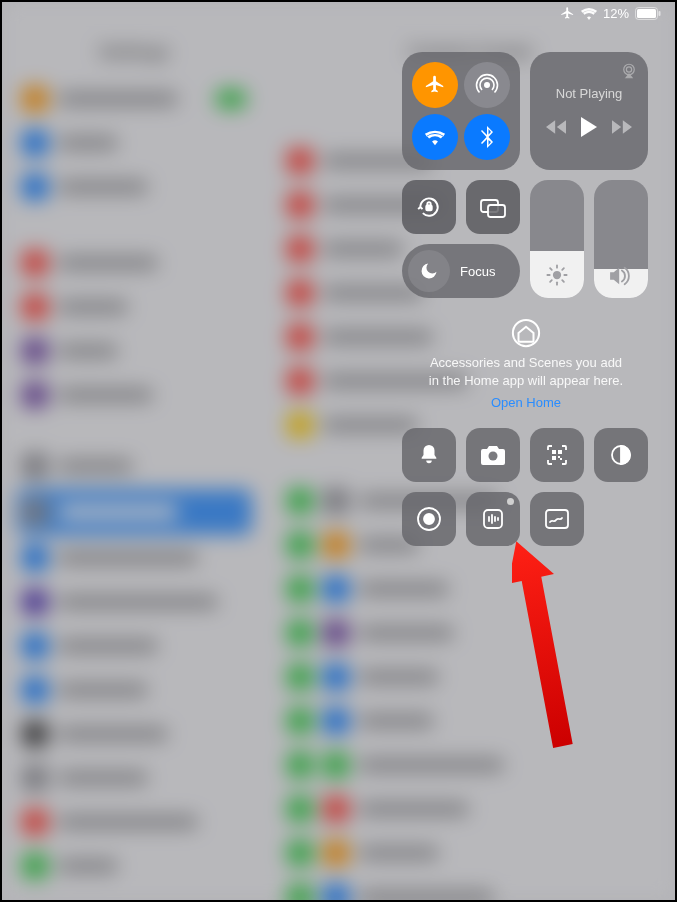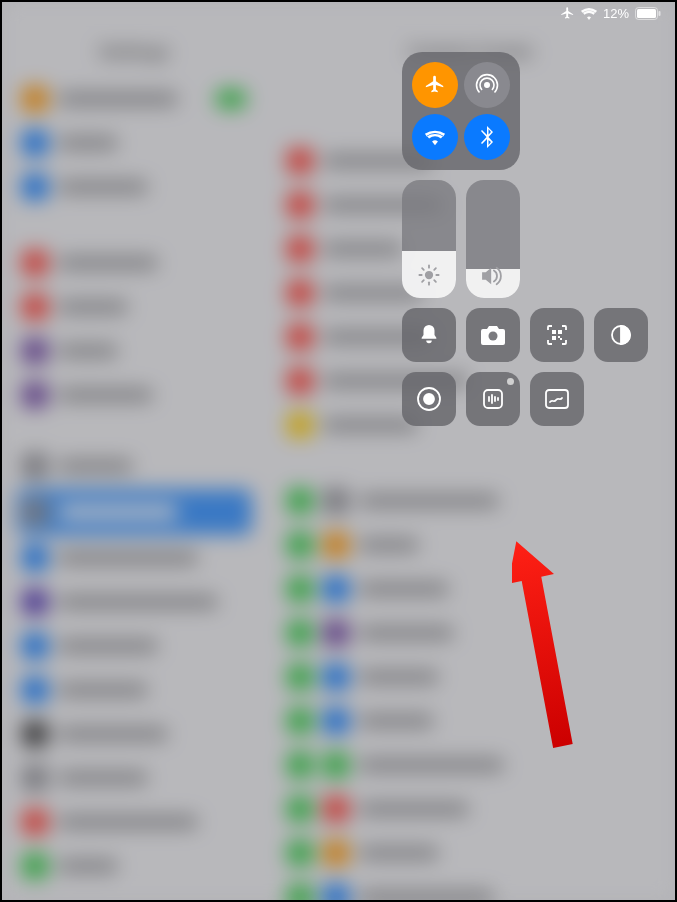--- a/index.html
+++ b/index.html
@@ -386,23 +386,67 @@
             <path d="M12 18l3.2-4.1a5 5 0 0 0-6.4 0zM5.5 10.5a11 11 0 0 1 13 0l2.3-3a15 15 0 0 0-17.6 0zM1 5.5a20 20 0 0 1 22 0l-2.1 2.9a16 16 0 0 0-17.8 0z"></path>
           </svg>
       </div>
       <div class="conn-btn conn-on-blue">
         <svg width="14" height="22" viewBox="0 0 12 22" fill="#fff">
             <path d="M6 0v9L1 4 0 5l5.5 6L0 17l1 1 5-5v9l6-6-4.5-5L12 6zM7.5 3l2.5 3-2.5 2.5zm0 11L10 16l-2.5 3z"></path>
           </svg>
       </div>
     </div>
 
+    <div class="module media-module">
+      <svg class="media-airplay" width="18" height="18" viewBox="0 0 24 24" fill="none" stroke="#e0e0e0" stroke-width="1.6">
+          <circle cx="12" cy="10" r="7"></circle>
+          <circle cx="12" cy="10" r="3.5"></circle>
+          <path d="M8 21l4-5 4 5z" fill="#e0e0e0"></path>
+        </svg>
+      <div>Not Playing</div>
+      <div class="media-controls">
+        <svg width="20" height="14" viewBox="0 0 24 16" fill="#b8b8bb">
+            <path d="M11 0v16L0 8zm13 0v16L13 8z"></path>
+          </svg>
+        <svg width="18" height="20" viewBox="0 0 16 20" fill="#fff">
+            <path d="M0 0l16 10L0 20z"></path>
+          </svg>
+        <svg width="20" height="14" viewBox="0 0 24 16" fill="#b8b8bb">
+            <path d="M0 0l11 8L0 16zm13 0l11 8-11 8z"></path>
+          </svg>
+      </div>
+    </div>
   </div>
 
   <div class="row-two">
+    <div class="left-stack">
+      <div style="display:flex; gap:10px">
+        <div class="small-btn darker">
+          <svg width="26" height="26" viewBox="0 0 24 24" fill="none" stroke="#fff" stroke-width="1.8">
+              <path d="M4 12a8 8 0 1 1 2.3 5.7M4 12l-2 2m2-2l2 2"></path>
+              <rect x="9.5" y="10.5" width="5" height="4.5" rx="1" fill="#fff"></rect>
+              <path d="M10.5 10.5V9a1.5 1.5 0 0 1 3 0v1.5"></path>
+            </svg>
+        </div>
+        <div class="small-btn darker">
+          <svg width="26" height="22" viewBox="0 0 26 22" fill="none" stroke="#fff" stroke-width="1.8">
+              <rect x="1" y="4" width="17" height="12" rx="2.5"></rect>
+              <rect x="8" y="9" width="17" height="12" rx="2.5" fill="rgba(100,100,105,0.85)"></rect>
+            </svg>
+        </div>
+      </div>
+      <div class="focus-module">
+        <div class="moon">
+          <svg width="20" height="20" viewBox="0 0 24 24" fill="#fff">
+              <path d="M21 13A9 9 0 1 1 11 3a7 7 0 0 0 10 10z"></path>
+            </svg>
+        </div>
+        <span>Focus</span>
+      </div>
+    </div>
 
     <div class="slider">
       <div class="slider-fill" id="bright-fill" style="height: 40%;"></div>
       <svg width="22" height="22" viewBox="0 0 24 24" fill="#a0a0a4">
           <circle cx="12" cy="12" r="4.5"></circle>
           <g stroke="#a0a0a4" stroke-width="2" stroke-linecap="round">
             <line x1="12" y1="1.5" x2="12" y2="4"></line>
             <line x1="12" y1="20" x2="12" y2="22.5"></line>
             <line x1="1.5" y1="12" x2="4" y2="12"></line>
             <line x1="20" y1="12" x2="22.5" y2="12"></line>
@@ -415,20 +459,31 @@
     </div>
     <div class="slider">
       <div class="slider-fill" id="vol-fill" style="height: 25%;"></div>
       <svg width="24" height="20" viewBox="0 0 26 22" fill="#a0a0a4">
           <path d="M1 7h4l6-5v18l-6-5H1z"></path>
           <path d="M14 5a7 7 0 0 1 0 12M17 2a11 11 0 0 1 0 18" fill="none" stroke="#a0a0a4" stroke-width="2" stroke-linecap="round"></path>
         </svg>
     </div>
   </div>
 
+  <div class="home-section">
+    <svg class="home-icon" width="30" height="30" viewBox="0 0 24 24" fill="none" stroke="#fff" stroke-width="1.6">
+        <circle cx="12" cy="12" r="10.5"></circle>
+        <path d="M6 12l6-5 6 5v6a1 1 0 0 1-1 1H7a1 1 0 0 1-1-1z"></path>
+      </svg>
+    <div class="home-text">
+      <div>Accessories and Scenes you add</div>
+      <div>in the Home app will appear here.</div>
+    </div>
+    <div class="open-home">Open Home</div>
+  </div>
 
   <div class="app-grid">
     <div class="app-btn">
       <svg width="22" height="24" viewBox="0 0 24 26" fill="#fff">
           <path d="M12 2a6 6 0 0 0-6 6v5l-2 3v1h16v-1l-2-3V8a6 6 0 0 0-6-6zm-3 17a3 3 0 0 0 6 0z"></path>
         </svg>
     </div>
     <div class="app-btn">
       <svg width="26" height="22" viewBox="0 0 26 22" fill="#fff">
           <path d="M3 5h4l2-3h8l2 3h4a2 2 0 0 1 2 2v12a2 2 0 0 1-2 2H3a2 2 0 0 1-2-2V7a2 2 0 0 1 2-2z"></path>

